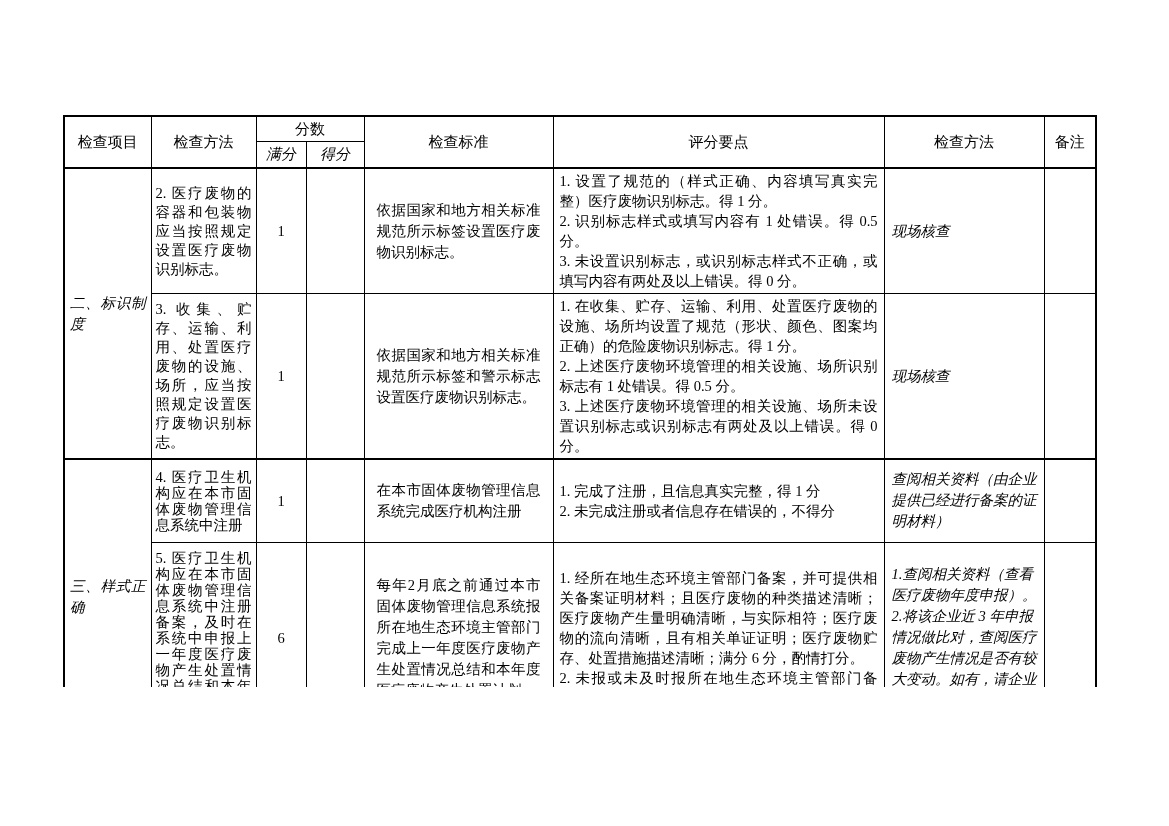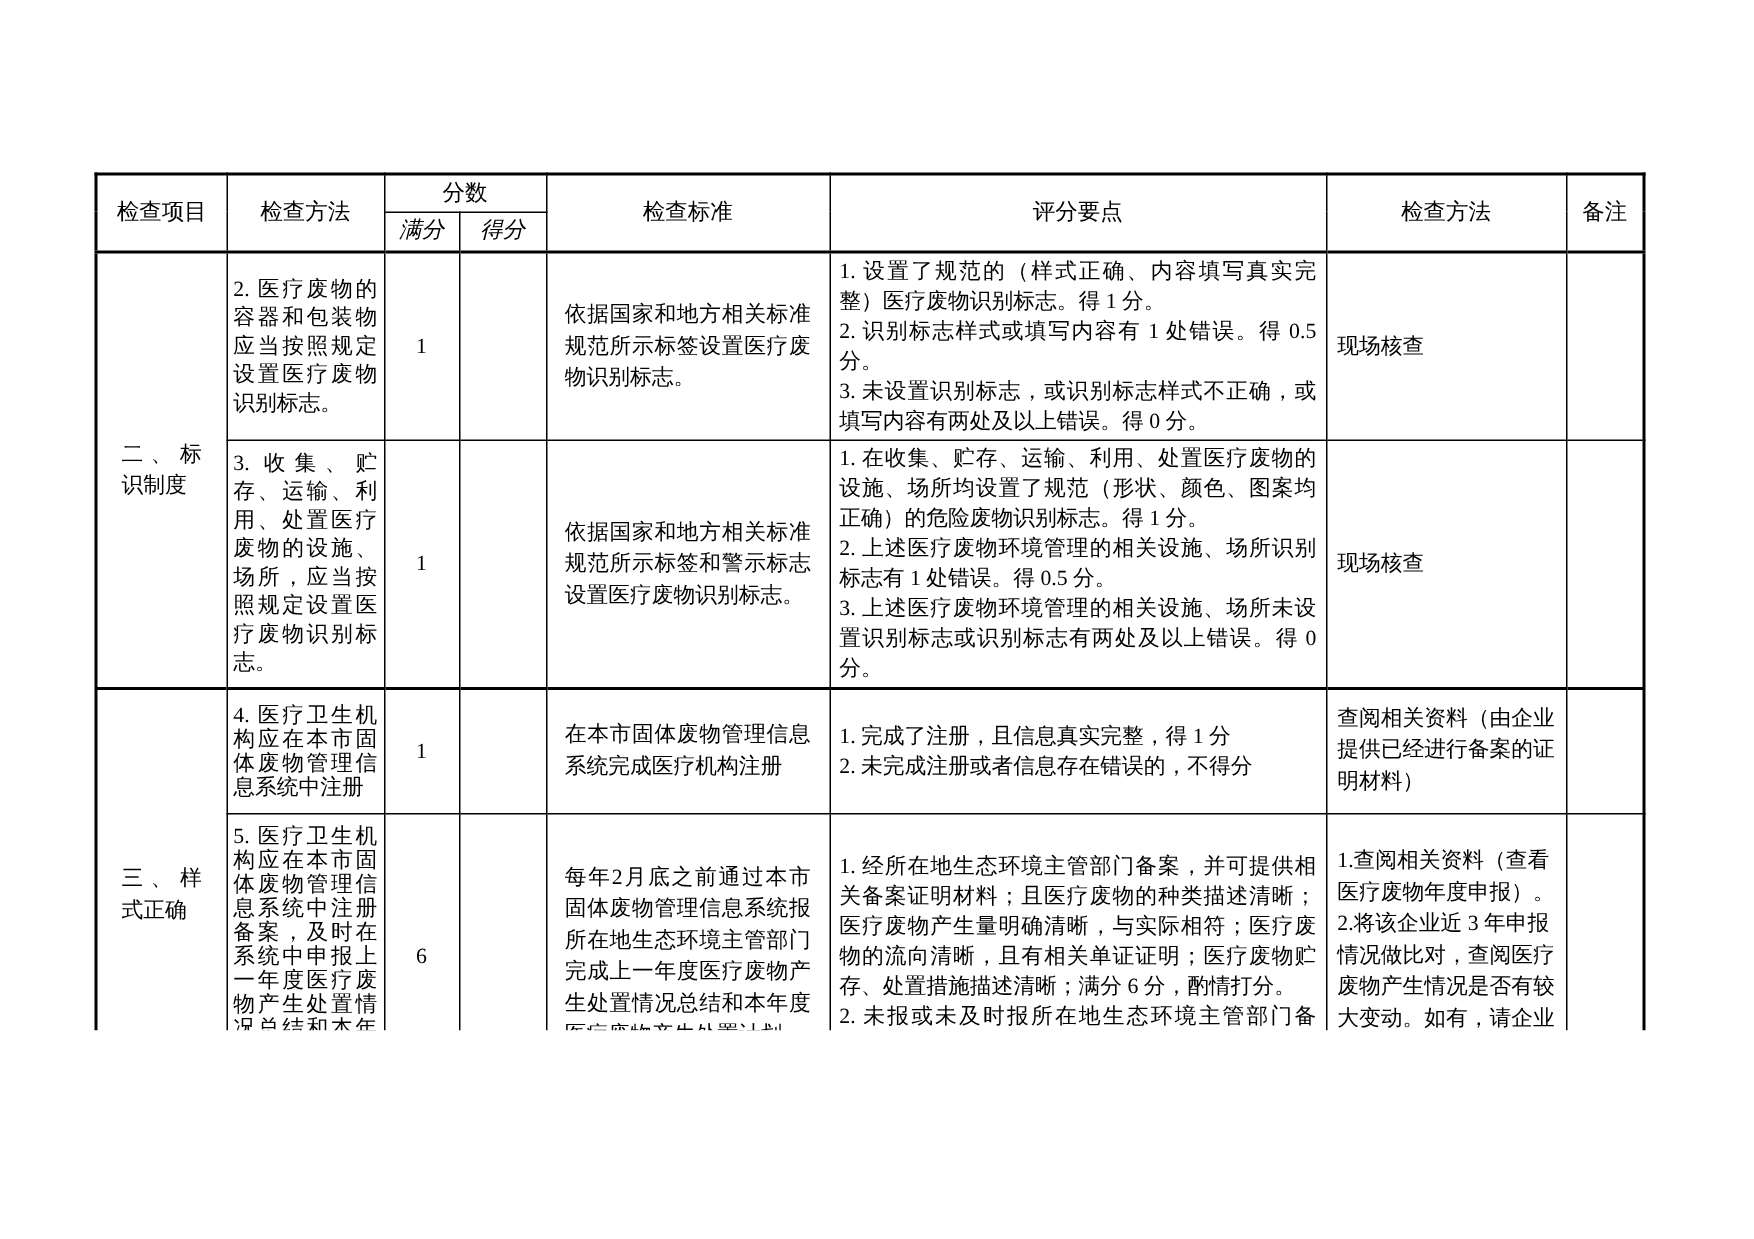--- a/index.html
+++ b/index.html
@@ -30,22 +30,23 @@
     white-space:pre-line;
   }
   .insp thead th { text-align:center; padding:1px 2px; font-size:15px; }
   .insp thead tr.hdr-sub th { border-bottom:2px solid #000000;font-style:italic; }
   .insp thead tr.hdr-main th[rowspan] { border-bottom:2px solid #000000; }
   .insp tbody tr.group-end td { border-bottom:2px solid #000000; }
   .insp tbody tr.group-start td { border-top:2px solid #000000; }
   td.group-cell {
     text-align:justify; text-align-last:left;
     vertical-align:middle;
-    padding:2px 16px;
+    padding:2px 5px;
     line-height:21px;
+    font-style:italic;
   }
   td.content-cell {
     text-align:justify; text-align-last:left;
     padding:2px 4px;
     line-height:19px;
   }
   td.content-cell.tight { line-height:16px; }
   td.score-cell { text-align:center; }
   td.standard-cell {
     text-align:justify; text-align-last:left;
@@ -54,20 +55,21 @@
   }
   td.points-cell {
     text-align:justify; text-align-last:left;
     padding:2px 6px;
     line-height:20px;
   }
   td.method-cell {
     text-align:left;
     padding:1px 7px;
     line-height:21px;
+    font-style:italic;
   }
   td.remark-cell { padding:0; }
   .footer {
     position:absolute; top:700px; left:0; width:100%;
     text-align:center;
     font-size:25px;
     letter-spacing:1px;
     color:#0f766e;
     font-weight:bold;
   }

